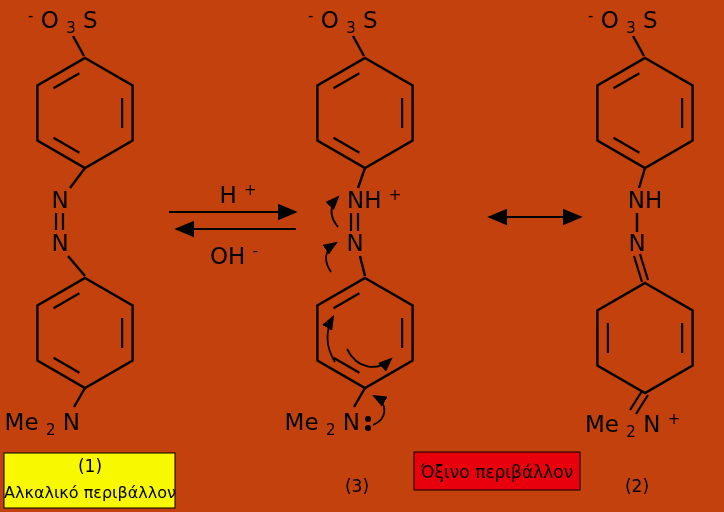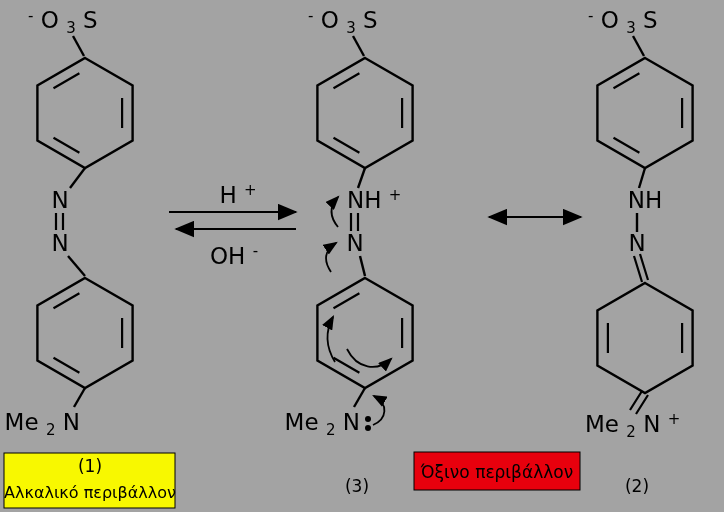--- a/index.html
+++ b/index.html
@@ -1,16 +1,16 @@
 <!DOCTYPE html>
 <html><head>
 <meta charset="utf-8">
 <style>
   html,body{margin:0;padding:0;background:#fff;}
-  .stage{position:relative;width:724px;height:512px;background:#a3a3a3;overflow:hidden;
+  .stage{position:relative;width:724px;height:512px;background:#c2410c;overflow:hidden;
          font-family:"DejaVu Sans", sans-serif;}
   svg{display:block;}
   .bond{stroke:#000;stroke-width:2.4;fill:none;stroke-linejoin:miter;}
   .dbond{stroke:#000;stroke-width:2.2;fill:none;}
   .rxn{stroke:#000;stroke-width:2;fill:none;}
   .carrow{stroke:#000;stroke-width:1.8;fill:none;}
   .atom{font-family:"DejaVu Sans", sans-serif;font-size:23px;fill:#000;}
   .sub{font-size:15px;}
   .cap{font-family:"DejaVu Sans", sans-serif;font-size:16px;fill:#000;}
   .num{font-family:"DejaVu Sans", sans-serif;font-size:17px;fill:#000;}

